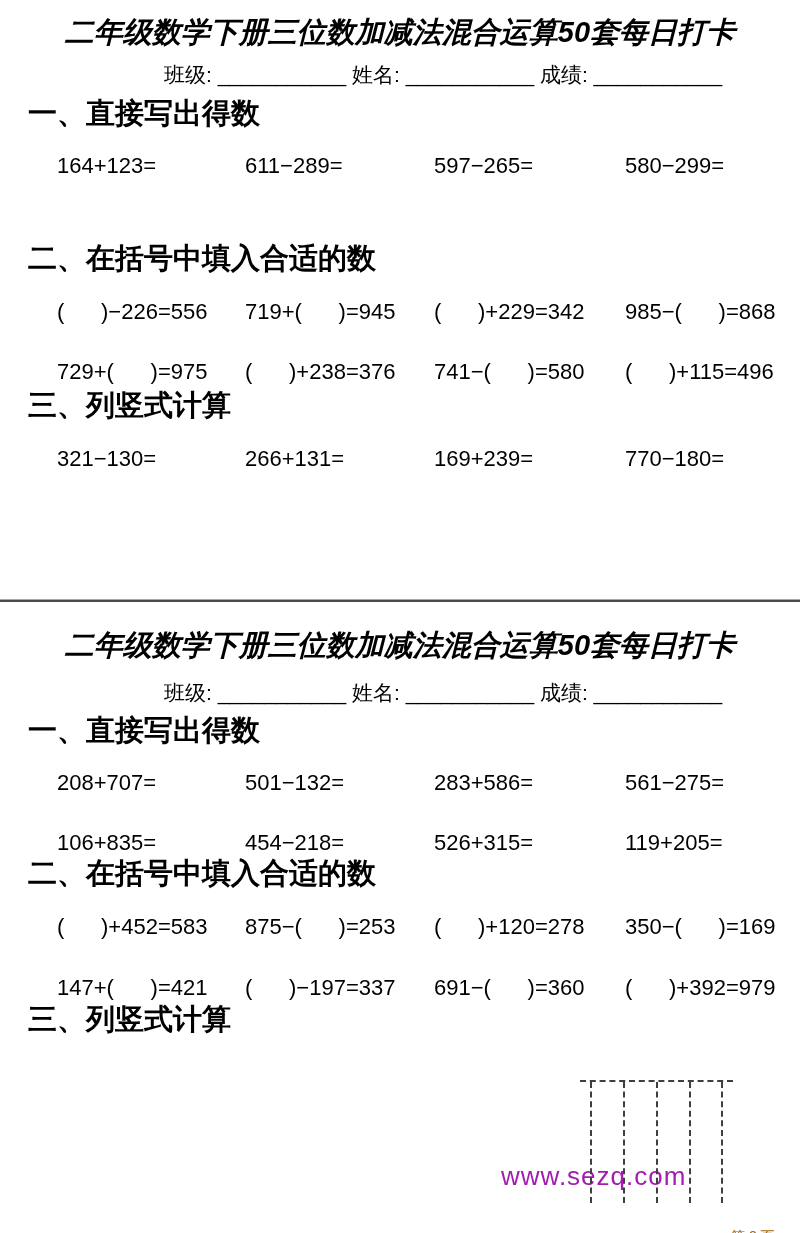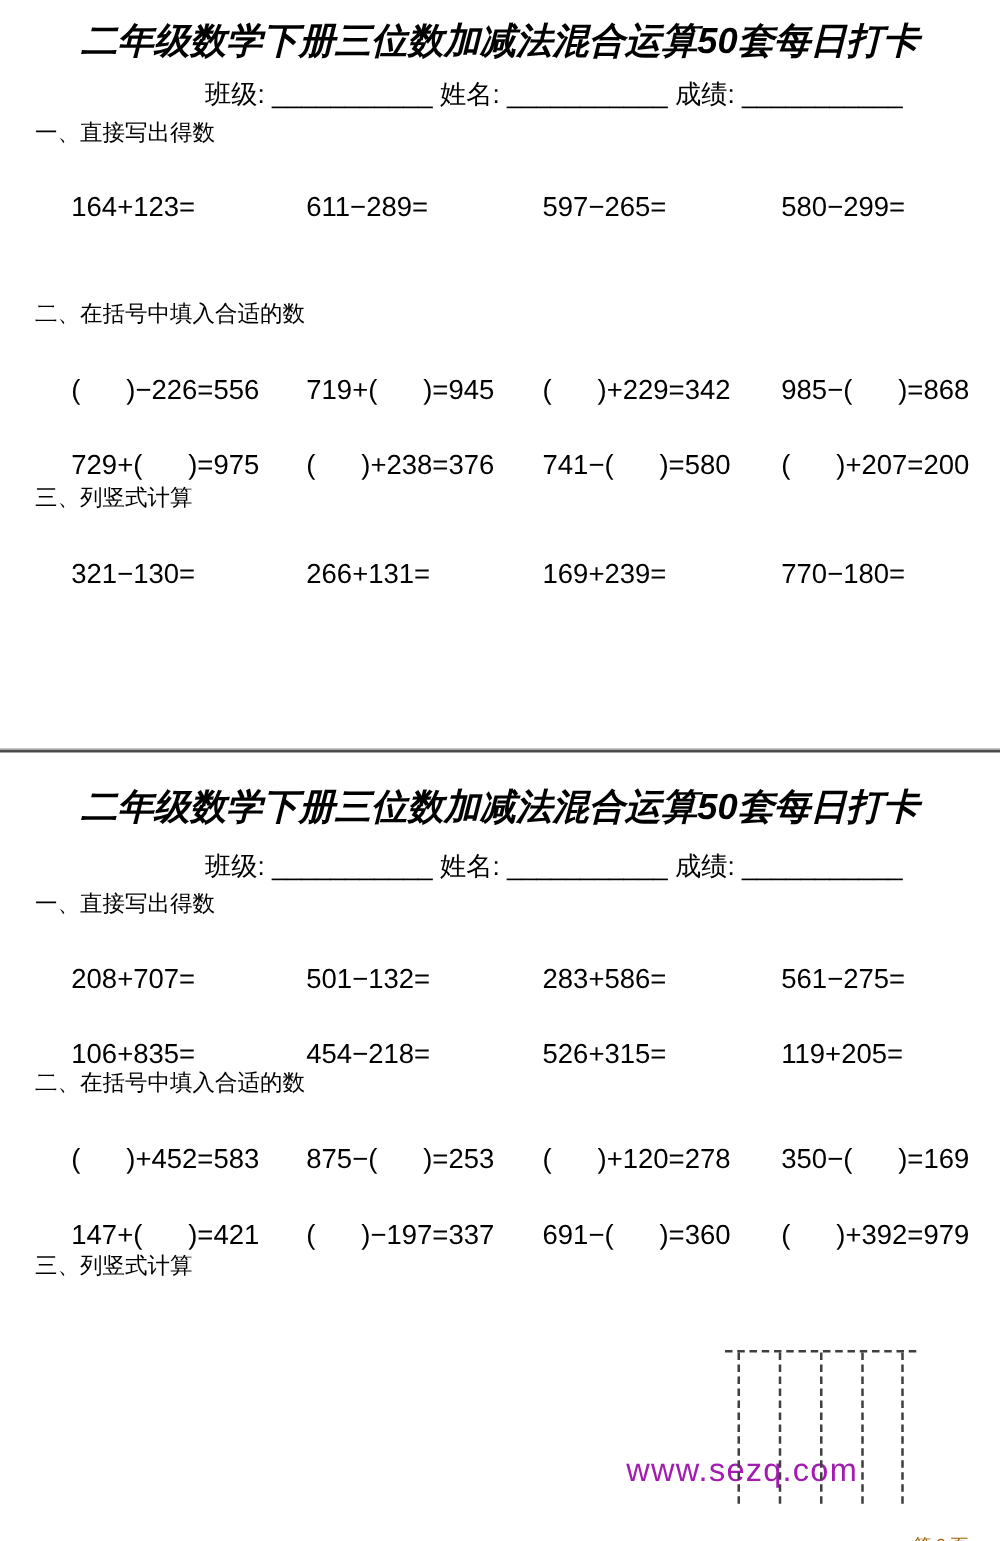--- a/index.html
+++ b/index.html
@@ -17,21 +17,21 @@
     font-size:29px;font-weight:bold;
     white-space:pre;
     font-style:italic;
   }
   .info{
     position:absolute;left:117px;
     font-size:21px;white-space:pre;margin-left:47px;
   }
   .sec-heading{
     position:absolute;left:28px;
-    font-size:18px;white-space:pre;
+    font-size:29px;white-space:pre;font-weight:bold;
   }
   .row{position:absolute;left:0;width:800px;height:28px;}
   .cell{
     position:absolute;top:0;
     font-size:22px;white-space:pre;margin-top:36px;
   }
   .c0{left:57px}.c1{left:245px}.c2{left:434px}.c3{left:625px}
 
   
   .t1{top:13px}
@@ -92,21 +92,21 @@
   <div class="row r1c">
     <span class="cell c0">(      )−226=556</span>
     <span class="cell c1">719+(      )=945</span>
     <span class="cell c2">(      )+229=342</span>
     <span class="cell c3">985−(      )=868</span>
   </div>
   <div class="row r1d">
     <span class="cell c0">729+(      )=975</span>
     <span class="cell c1">(      )+238=376</span>
     <span class="cell c2">741−(      )=580</span>
-    <span class="cell c3">(      )+207=200</span>
+    <span class="cell c3">(      )+115=496</span>
   </div>
 
   <div class="sec-heading h1c">三、列竖式计算</div>
   <div class="row r1e">
     <span class="cell c0">321−130=</span>
     <span class="cell c1">266+131=</span>
     <span class="cell c2">169+239=</span>
     <span class="cell c3">770−180=</span>
   </div>
 

